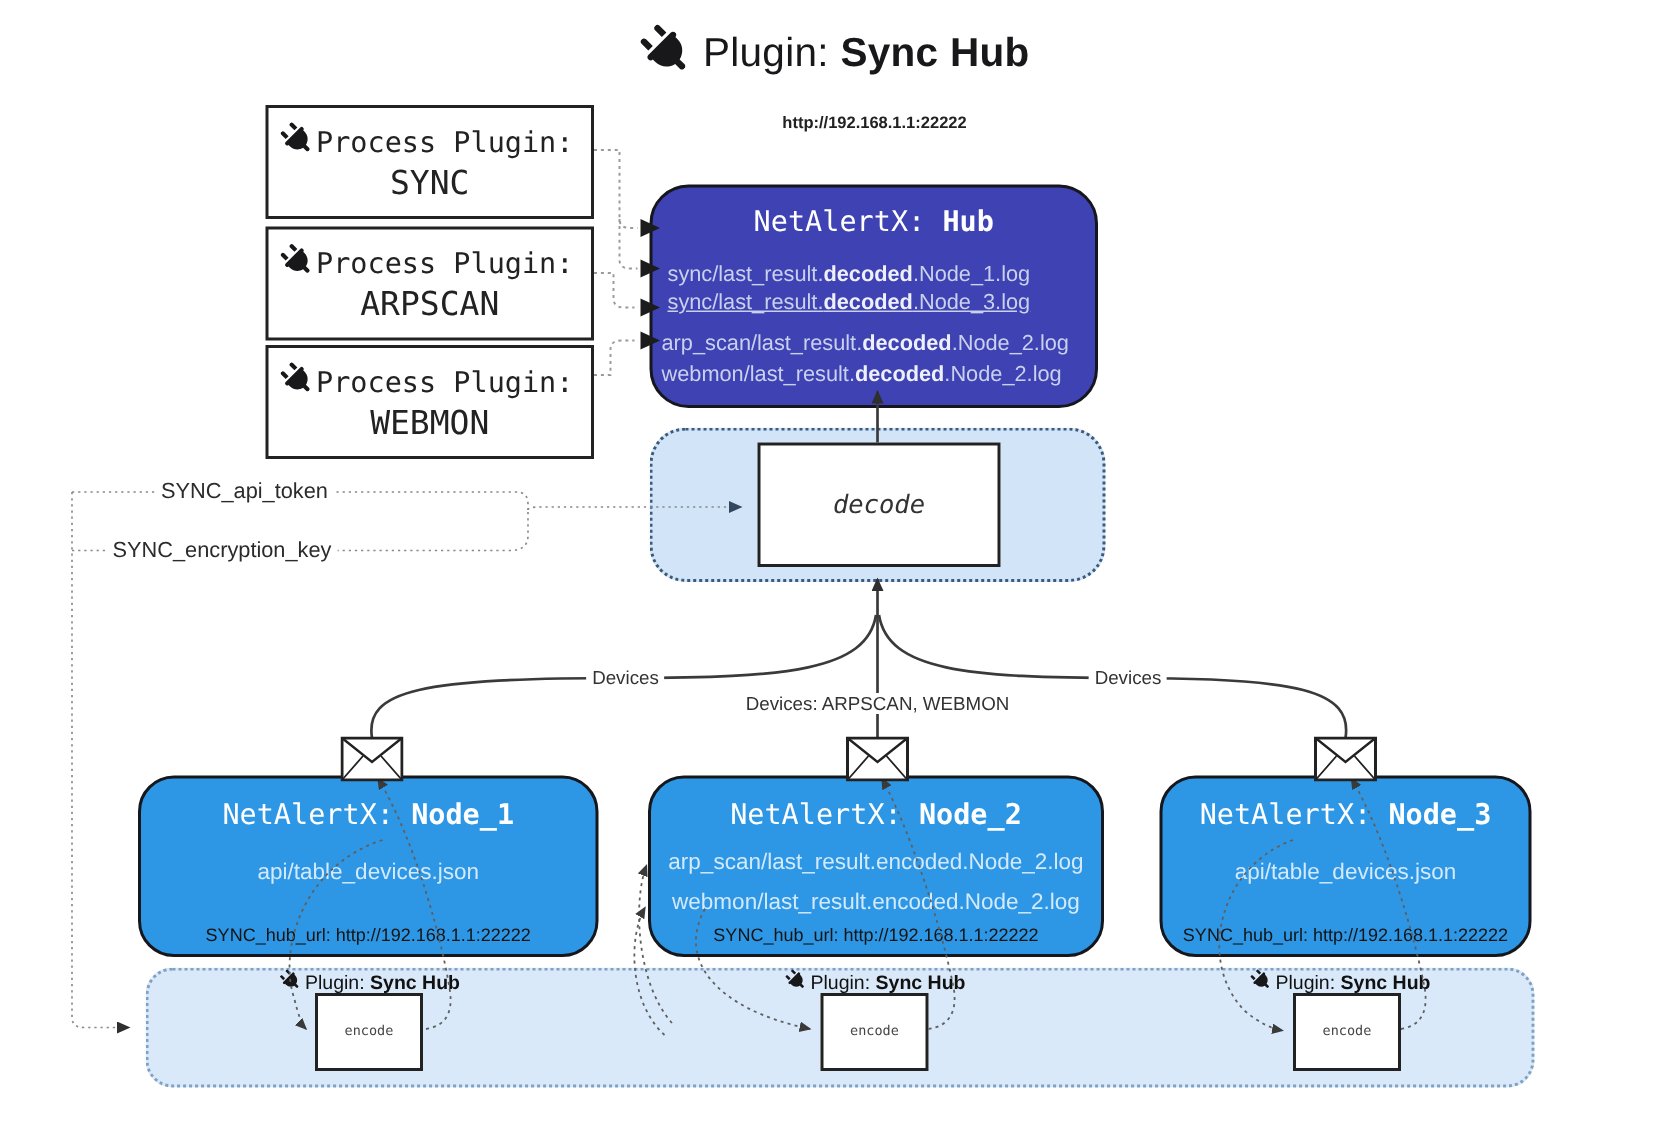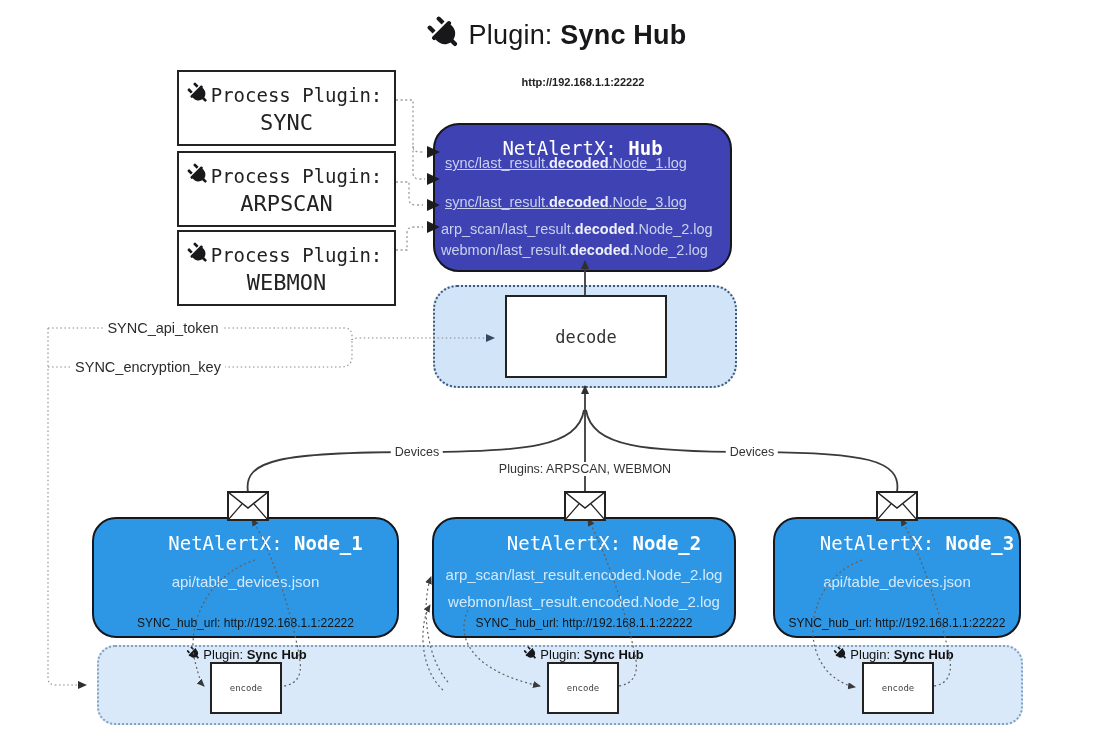--- a/index.html
+++ b/index.html
@@ -29,31 +29,31 @@
   
   .pbox{left:177px;width:219px;height:76px;background:#ffffff;border:2px solid #222;box-sizing:border-box;
         display:flex;flex-direction:column;align-items:center;justify-content:center;z-index:1;}
   .pbox .l1{display:flex;align-items:center;gap:2px;font-size:19px;color:#222;}
   .pbox .l2{font-size:22px;color:#222;margin-top:2px;text-align:center;}
 
   
   #decode-band{left:433px;top:285px;width:304px;height:103px;background:#d2e5f8;border:2px dotted #3c5a7d;
         border-radius:24px;box-sizing:border-box;z-index:1;}
   #decode-box{left:505px;top:295px;width:162px;height:83px;background:#ffffff;border:2px solid #222;
-        box-sizing:border-box;display:flex;align-items:center;justify-content:center;font-size:17px;color:#333;z-index:2;}
+        box-sizing:border-box;display:flex;align-items:center;justify-content:center;font-size:17px;color:#333;z-index:2;font-style:italic;}
 
   
   .setting-label{background:#ffffff;padding:0 4px;font-size:14.5px;color:#2b2b2b;white-space:nowrap;z-index:4;transform:translate(-50%,-50%);}
 
   
   .edge-label{background:#ffffff;padding:0 4px;font-size:12.5px;color:#333;white-space:nowrap;z-index:4;transform:translate(-50%,-50%);}
 
   
   .node{background:#2d97e5;border:2.5px solid #16161d;border-radius:24px;box-sizing:border-box;z-index:1;top:517px;height:121px;}
-  .node .n-title{position:absolute;left:0;top:13px;width:100%;text-align:center;color:#ffffff;font-size:19px;padding-left:20px;}
+  .node .n-title{position:absolute;left:0;top:13px;width:100%;text-align:center;color:#ffffff;font-size:19px;}
   .node .n-title .bold{font-weight:700;}
   .node .n-line{position:absolute;left:0;width:100%;text-align:center;font-size:15px;color:#d3e9fc;white-space:nowrap;}
   .node .n-footer{position:absolute;left:0;bottom:6px;width:100%;text-align:center;font-size:12px;color:#141414;white-space:nowrap;}
 
   
   .envelope{z-index:4;}
 
   
   #bottom-band{left:97px;top:645px;width:926px;height:80px;background:#d9e9f9;border:2px dotted #7fa1c4;
         border-radius:18px;box-sizing:border-box;z-index:1;}
@@ -83,21 +83,21 @@
           <use href="#plugsym"></use>
         </svg>
     </span>
     <span class="t-text"><span>Plugin: </span><span class="t-bold">Sync Hub</span></span>
   </div>
 
   <div id="hub-url" class="abs">http://192.168.1.1:22222</div>
 
   <div id="hub" class="abs">
     <div class="hub-title mono"><span>NetAlertX: </span><span class="bold">Hub</span></div>
-    <div class="hub-log" style="top:30px;text-decoration:underline;"><span>sync/last_result.</span><b>decoded</b><span>.Node_1.log</span></div>
+    <div class="hub-log" style="top:50px;"><span>sync/last_result.</span><b>decoded</b><span>.Node_1.log</span></div>
     <div class="hub-log" style="top:69px;text-decoration:underline;"><span>sync/last_result.</span><b>decoded</b><span>.Node_3.log</span></div>
     <div class="hub-log" style="top:96px;left:6px;"><span>arp_scan/last_result.</span><b>decoded</b><span>.Node_2.log</span></div>
     <div class="hub-log" style="top:117px;left:6px;"><span>webmon/last_result.</span><b>decoded</b><span>.Node_2.log</span></div>
   </div>
 
   <div class="pbox abs" style="top:70px;">
     <div class="l1 mono">
         <span class="plug-icon"><svg width="18" height="22" viewBox="0 0 384 512">
             <use href="#plugsym"></use>
           </svg></span>
@@ -124,21 +124,21 @@
     <div class="l2 mono">WEBMON</div>
   </div>
 
   <div id="decode-band" class="abs"></div>
   <div id="decode-box" class="abs mono">decode</div>
 
   <div class="setting-label abs" style="left:163px;top:328px;">SYNC_api_token</div>
   <div class="setting-label abs" style="left:148px;top:367px;">SYNC_encryption_key</div>
 
   <div class="edge-label abs" style="left:417px;top:452px;">Devices</div>
-  <div class="edge-label abs" style="left:585px;top:469px;">Plugins: ARPSCAN, WEBMON</div>
+  <div class="edge-label abs" style="left:585px;top:469px;">Devices: ARPSCAN, WEBMON</div>
   <div class="edge-label abs" style="left:752px;top:452px;">Devices</div>
 
   <div class="node abs" style="left:92px;width:307px;">
     <div class="n-title mono"><span>NetAlertX: </span><span class="bold">Node_1</span></div>
     <div class="n-line" style="top:54px;">api/table_devices.json</div>
     <div class="n-footer">SYNC_hub_url: http://192.168.1.1:22222</div>
   </div>
 
   <div class="node abs" style="left:432px;width:304px;">
     <div class="n-title mono"><span>NetAlertX: </span><span class="bold">Node_2</span></div>

